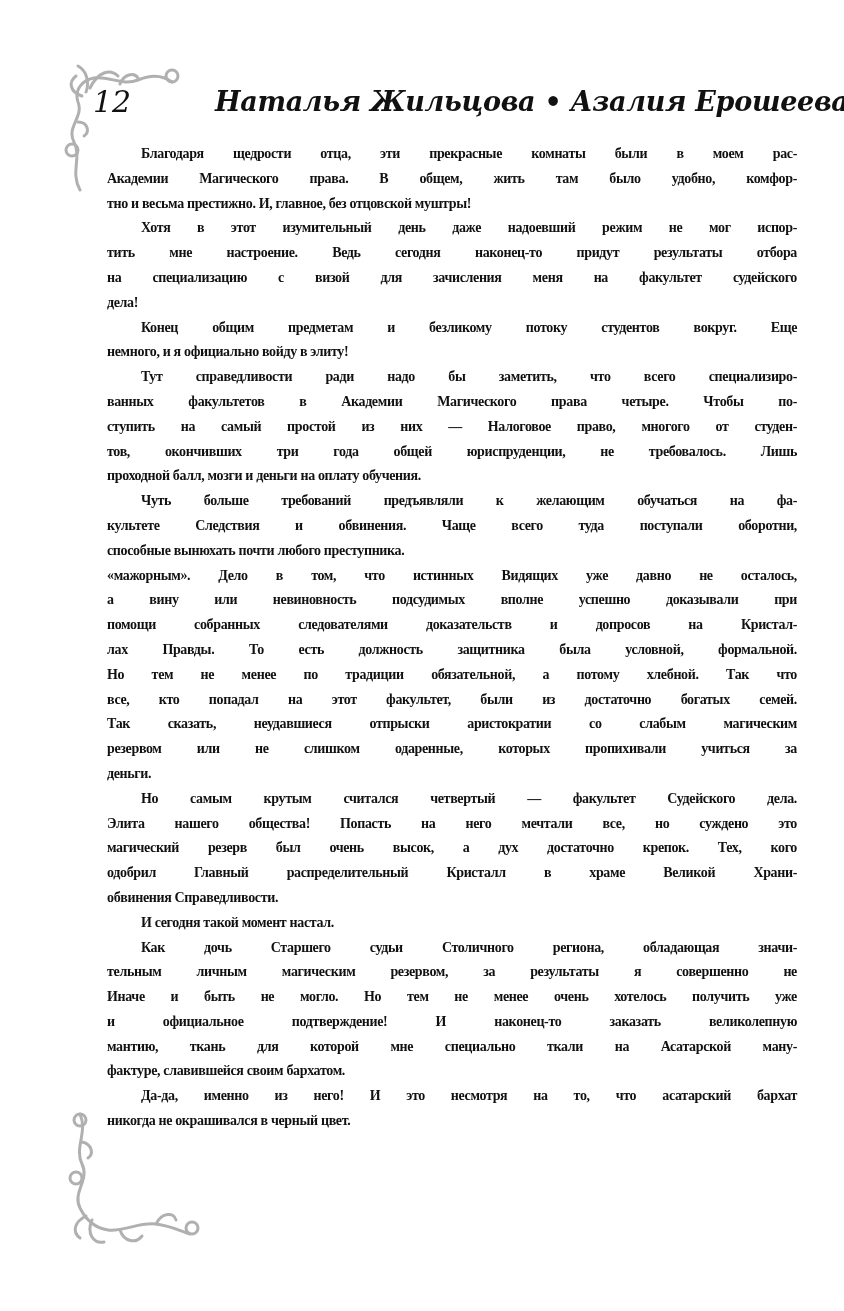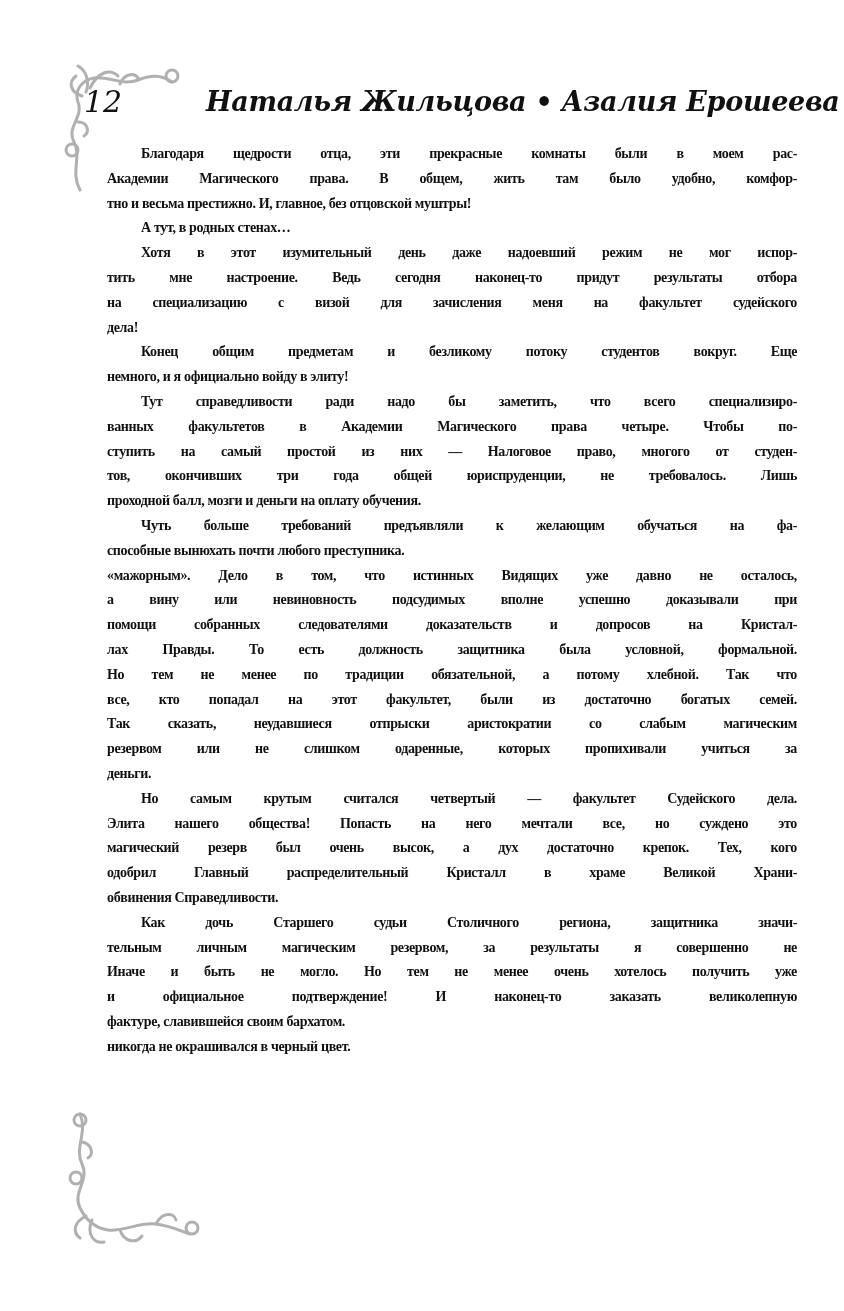--- a/index.html
+++ b/index.html
@@ -1,20 +1,20 @@
 <!DOCTYPE html>
 <html><head>
 <meta charset="utf-8">
 <style>
   html, body { margin: 0; padding: 0; background: #ffffff; }
   body { width: 844px; height: 1311px; position: relative; overflow: hidden;
          font-family: "Liberation Serif", "DejaVu Serif", serif; color: #111; }
   .ornament { position: absolute; }
   .ornament svg { display: block; }
-  .header { position: absolute; top: 84px; left: 84px; width: 700px; height: 40px; }
+  .header { position: absolute; top: 84px; left: 93px; width: 700px; height: 40px; }
   .page-number { position: absolute; left: 0; top: 0; font-size: 30px; font-style: italic;
                  font-family: "DejaVu Serif", serif; }
   .running-title { position: absolute; left: 122px; top: 2px; font-size: 27px; font-style: italic;
                    font-weight: bold; font-family: "DejaVu Serif", serif; letter-spacing: -0.3px; white-space: nowrap; }
   .text-block { position: absolute; top: 142px; left: 107px; width: 690px; }
   .line { height: 24.8px; line-height: 24.8px; font-size: 14px; white-space: nowrap;
           text-align: justify; text-align-last: justify; font-weight: bold; letter-spacing: -0.35px; }
   .line.last { text-align-last: left; }
   .line.indent { padding-left: 34px; }
 </style>
@@ -50,47 +50,50 @@
 
 <div class="header">
   <span class="page-number">12</span>
   <span class="running-title">Наталья Жильцова • Азалия Ерошеева</span>
 </div>
 
 <div class="text-block" id="text-block">
     <div class="line indent">Благодаря щедрости отца, эти прекрасные комнаты были в моем рас-</div>
     <div class="line">Академии Магического права. В общем, жить там было удобно, комфор-</div>
     <div class="line last">тно и весьма престижно. И, главное, без отцовской муштры!</div>
-    <div class="line indent last">А тут, в родных стенах…</div>
     <div class="line indent">Хотя в этот изумительный день даже надоевший режим не мог испор-</div>
     <div class="line">тить мне настроение. Ведь сегодня наконец-то придут результаты отбора</div>
     <div class="line">на специализацию с визой для зачисления меня на факультет судейского</div>
     <div class="line last">дела!</div>
     <div class="line indent">Конец общим предметам и безликому потоку студентов вокруг. Еще</div>
     <div class="line last">немного, и я официально войду в элиту!</div>
     <div class="line indent">Тут справедливости ради надо бы заметить, что всего специализиро-</div>
     <div class="line">ванных факультетов в Академии Магического права четыре. Чтобы по-</div>
     <div class="line">ступить на самый простой из них — Налоговое право, многого от студен-</div>
     <div class="line">тов, окончивших три года общей юриспруденции, не требовалось. Лишь</div>
     <div class="line last">проходной балл, мозги и деньги на оплату обучения.</div>
     <div class="line indent">Чуть больше требований предъявляли к желающим обучаться на фа-</div>
+    <div class="line">культете Следствия и обвинения. Чаще всего туда поступали оборотни,</div>
     <div class="line last">способные вынюхать почти любого преступника.</div>
     <div class="line">«мажорным». Дело в том, что истинных Видящих уже давно не осталось,</div>
     <div class="line">а вину или невиновность подсудимых вполне успешно доказывали при</div>
     <div class="line">помощи собранных следователями доказательств и допросов на Кристал-</div>
     <div class="line">лах Правды. То есть должность защитника была условной, формальной.</div>
     <div class="line">Но тем не менее по традиции обязательной, а потому хлебной. Так что</div>
     <div class="line">все, кто попадал на этот факультет, были из достаточно богатых семей.</div>
     <div class="line">Так сказать, неудавшиеся отпрыски аристократии со слабым магическим</div>
     <div class="line">резервом или не слишком одаренные, которых пропихивали учиться за</div>
     <div class="line last">деньги.</div>
     <div class="line indent">Но самым крутым считался четвертый — факультет Судейского дела.</div>
     <div class="line">Элита нашего общества! Попасть на него мечтали все, но суждено это</div>
     <div class="line">магический резерв был очень высок, а дух достаточно крепок. Тех, кого</div>
     <div class="line">одобрил Главный распределительный Кристалл в храме Великой Храни-</div>
     <div class="line last">обвинения Справедливости.</div>
-    <div class="line indent">Как дочь Старшего судьи Столичного региона, защитника значи-</div>
+    <div class="line indent last">И сегодня такой момент настал.</div>
+    <div class="line indent">Как дочь Старшего судьи Столичного региона, обладающая значи-</div>
     <div class="line">тельным личным магическим резервом, за результаты я совершенно не</div>
     <div class="line">Иначе и быть не могло. Но тем не менее очень хотелось получить уже</div>
     <div class="line">и официальное подтверждение! И наконец-то заказать великолепную</div>
+    <div class="line">мантию, ткань для которой мне специально ткали на Асатарской ману-</div>
     <div class="line last">фактуре, славившейся своим бархатом.</div>
+    <div class="line indent">Да-да, именно из него! И это несмотря на то, что асатарский бархат</div>
     <div class="line last">никогда не окрашивался в черный цвет.</div>
   </div>
 
 </body></html>

